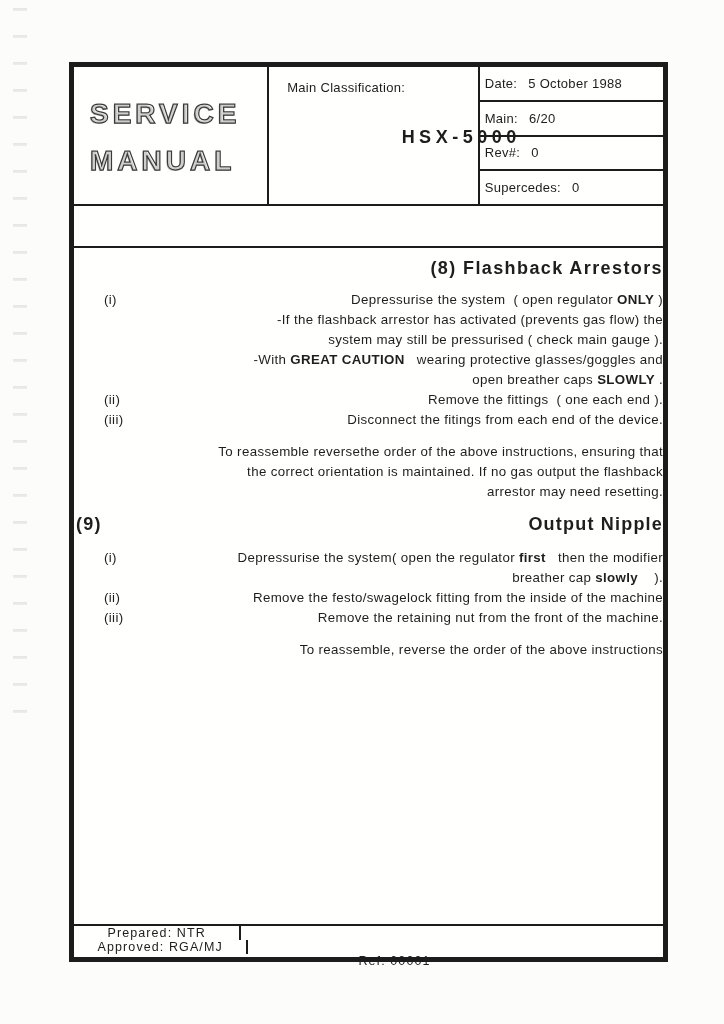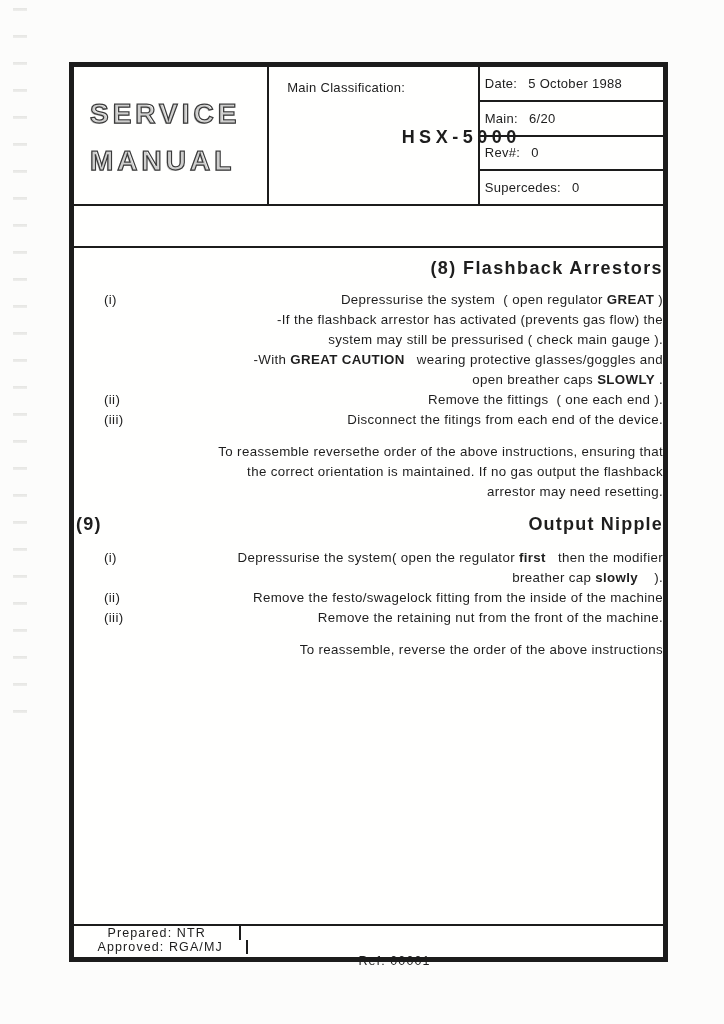--- a/index.html
+++ b/index.html
@@ -114,21 +114,21 @@
         <div class="meta-row"><span>Rev#:</span><span class="meta-value">0</span></div>
         <div class="meta-row"><span>Supercedes:</span><span class="meta-value">0</span></div>
       </div>
   </div>
 
   <div class="band"></div>
 
   <div class="docbody">
       <div class="line ind-h8"><span class="b">(8) Flashback Arrestors</span></div>
       <div class="blank"></div>
-      <div class="line ind-item"><span class="marker">(i)</span><span>Depressurise the system  ( open regulator </span><span class="b">GREAT</span><span> )</span></div>
+      <div class="line ind-item"><span class="marker">(i)</span><span>Depressurise the system  ( open regulator </span><span class="b">ONLY</span><span> )</span></div>
       <div class="line ind-dash"><span>-If the flashback arrestor has activated (prevents gas flow) the</span></div>
       <div class="line ind-cont"><span>system may still be pressurised ( check main gauge ).</span></div>
       <div class="line ind-dash"><span>-With </span><span class="b">GREAT CAUTION</span><span>   wearing protective glasses/goggles and</span></div>
       <div class="line ind-cont"><span>open breather caps </span><span class="b">SLOWLY</span><span> .</span></div>
       <div class="line ind-item"><span class="marker">(ii)</span><span>Remove the fittings  ( one each end ).</span></div>
       <div class="line ind-item"><span class="marker">(iii)</span><span>Disconnect the fitings from each end of the device.</span></div>
       <div class="blank"></div>
       <div class="line ind-para"><span>To reassemble reversethe order of the above instructions, ensuring that</span></div>
       <div class="line ind-para"><span>the correct orientation is maintained. If no gas output the flashback</span></div>
       <div class="line ind-para"><span>arrestor may need resetting.</span></div>

